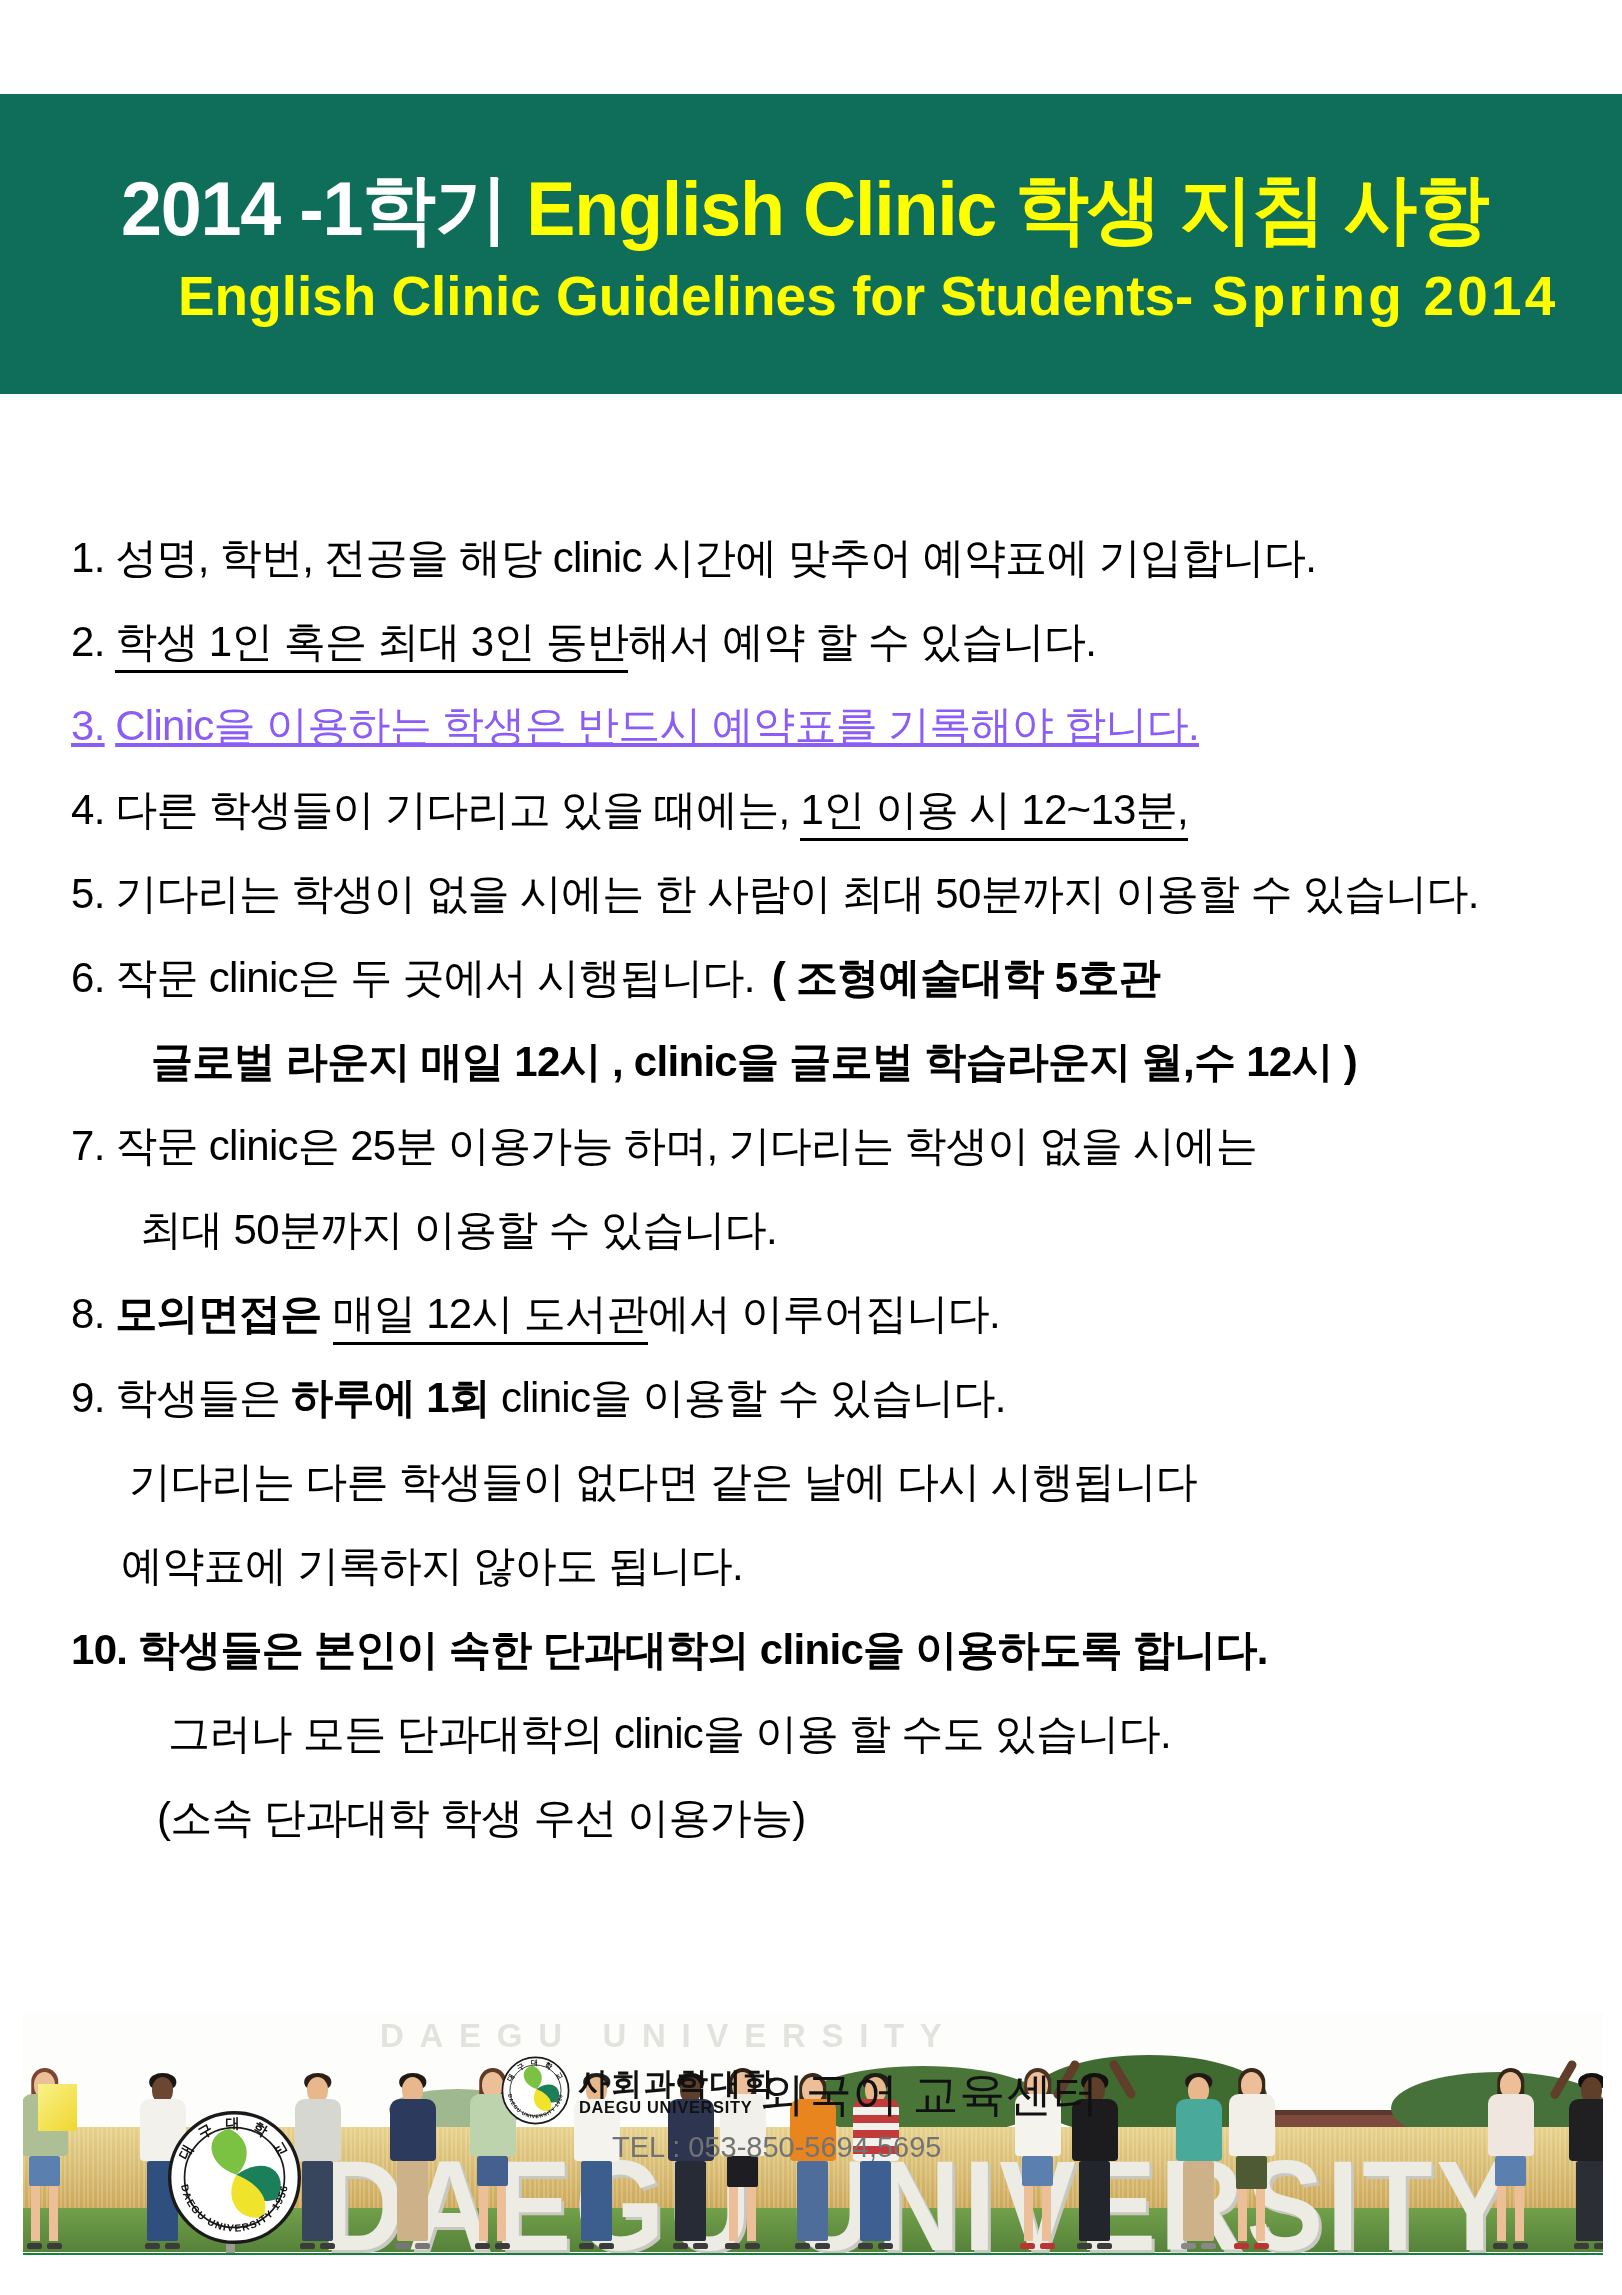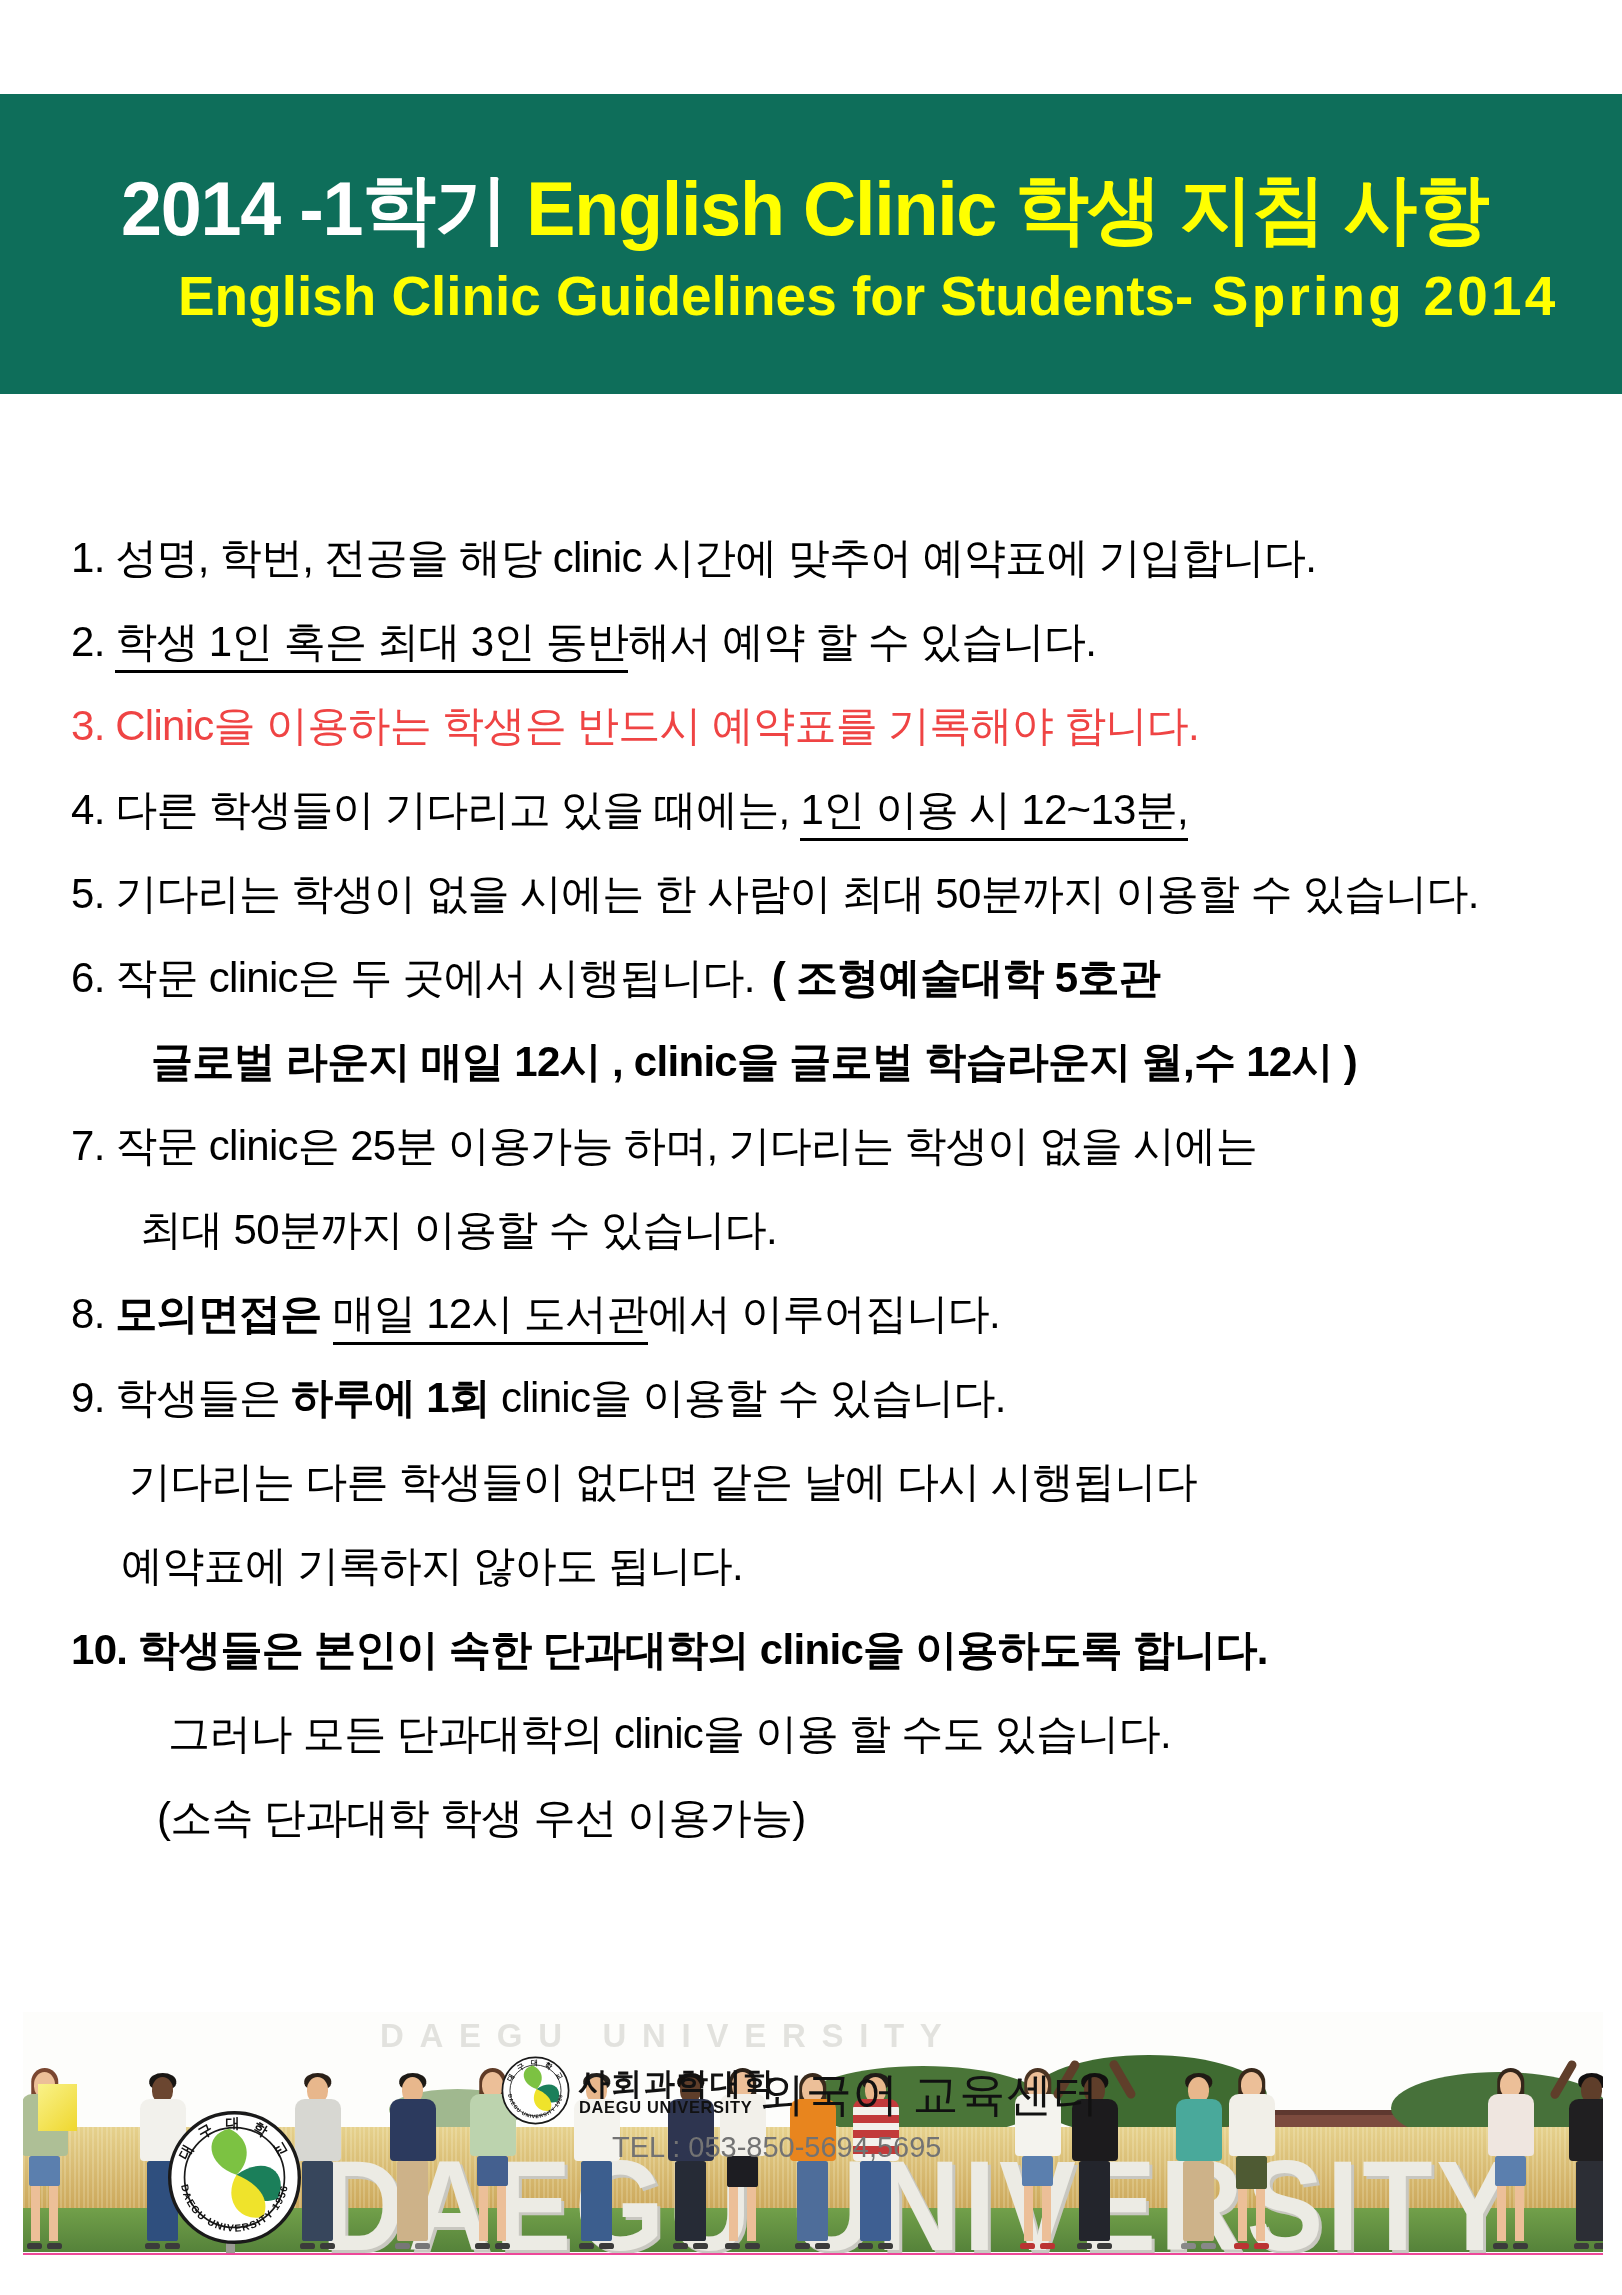--- a/index.html
+++ b/index.html
@@ -15,28 +15,28 @@
           white-space:nowrap;transform:scaleX(.98);transform-origin:left;}
   .title2 .sp2{letter-spacing:3.3px;}
 
   
   .glist{position:absolute;left:71px;top:516px;right:39px;font-size:42px;color:#000;
          letter-spacing:-0.7px;}
   .bline{line-height:84px;white-space:nowrap;height:84px;}
   .bline .num{margin-right:10.5px;}
   .b{font-weight:bold;}
   .ul{border-bottom:3.9px solid currentColor;padding-bottom:4.6px;}
-  .red{color:#ef4444;}
+  .red{color:#8b5cf6;text-decoration:underline;}
   .gap{margin-left:17px;}
   .c76{padding-left:50px;} .c88{padding-left:58px;} .c92{padding-left:60px;}
   .c106{padding-left:69px;} .c122{padding-left:80px;} .c132{padding-left:86px;} .c148{padding-left:97px;}
 
   
   .photo{position:absolute;left:23px;top:2012px;width:1580px;height:241px;background:#fdfdfb;
-         overflow:hidden;border-bottom:2px solid #ec4899;}
+         overflow:hidden;border-bottom:2px solid #15803d;}
   .ghost{position:absolute;left:357px;top:5.2px;font-size:33px;font-weight:bold;letter-spacing:15.7px;
          color:#c9c9c3;opacity:.5;white-space:nowrap;z-index:1;}
   .tree{position:absolute;border-radius:50%;z-index:2;}
   .t1{left:779px;top:54px;width:242px;height:71px;background:#4a7538;}
   .t2{left:1008px;top:43px;width:236px;height:82px;background:#3f6b31;}
   .t3{left:1368px;top:60px;width:216px;height:72px;background:#47713a;}
   .t4{left:366px;top:77px;width:137px;height:41px;background:#6f9455;opacity:.65;}
   .building{position:absolute;left:1178px;top:98px;width:209px;height:71px;background:#7c4b3e;
             border-top:5.2px solid #5e382f;z-index:2;}
   .building .win{position:absolute;left:0;top:19.6px;width:100%;height:17px;

